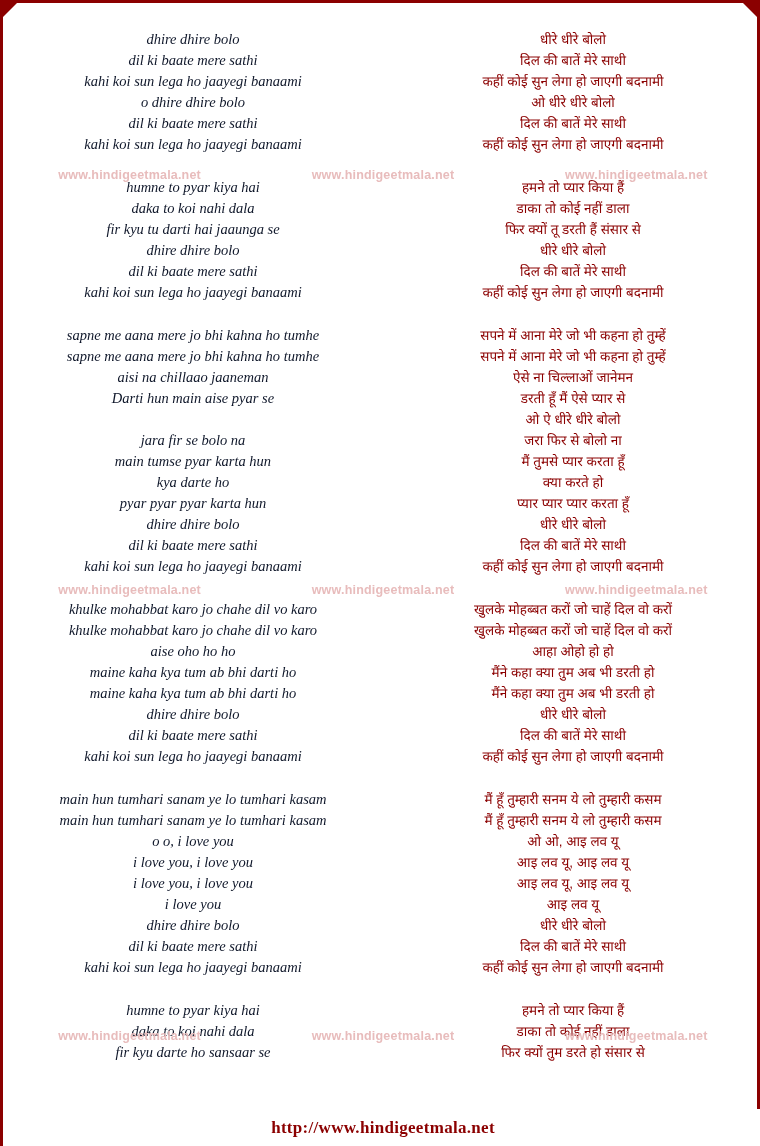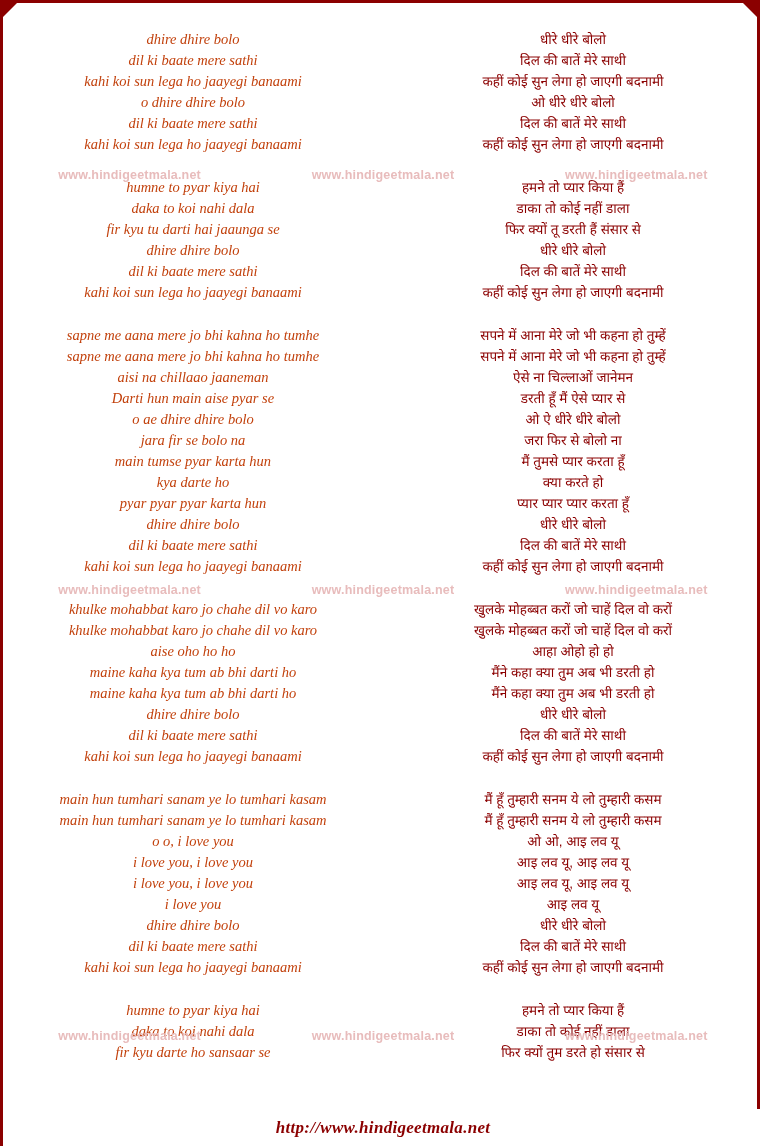--- a/index.html
+++ b/index.html
@@ -38,21 +38,21 @@
     height: 21px;
     line-height: 21px;
   }
   .latin {
     position: absolute;
     left: 0;
     width: 380px;
     text-align: center;
     font-style: italic;
     font-size: 14.5px;
-    color: #c2410c;
+    color: #0f172a;
     white-space: nowrap;
     overflow: hidden;
   }
   .deva {
     position: absolute;
     left: 380px;
     width: 380px;
     text-align: center;
     font-family: "Liberation Sans", sans-serif;
     font-size: 13.5px;
@@ -101,21 +101,20 @@
     border-bottom: 3px solid #8b0000;
     border-left: 3px solid #8b0000;
     border-right: 3px solid #8b0000;
     background: #fff;
   }
   .footer-link {
     position: relative;
     z-index: 3;
     font-family: "Liberation Serif", serif;
     font-weight: bold;
-    font-style: italic;
     font-size: 17px;
     color: #8b0000;
     text-decoration: none;
     letter-spacing: 0.3px;
   }
   .corner-tl {
     position: absolute;
     left: 0;
     top: 0;
     width: 0;
@@ -213,21 +212,20 @@
         </div>
         <div class="row">
           <div class="latin">aisi na chillaao jaaneman</div>
           <div class="deva">ऐसे ना चिल्लाओं जानेमन</div>
         </div>
         <div class="row">
           <div class="latin">Darti hun main aise pyar se</div>
           <div class="deva">डरती हूँ मैं ऐसे प्यार से</div>
         </div>
         <div class="row">
-          <div class="latin">o ae dhire dhire bolo</div>
           <div class="deva">ओ ऐ धीरे धीरे बोलो</div>
         </div>
         <div class="row">
           <div class="latin">jara fir se bolo na</div>
           <div class="deva">जरा फिर से बोलो ना</div>
         </div>
         <div class="row">
           <div class="latin">main tumse pyar karta hun</div>
           <div class="deva">मैं तुमसे प्यार करता हूँ</div>
         </div>

